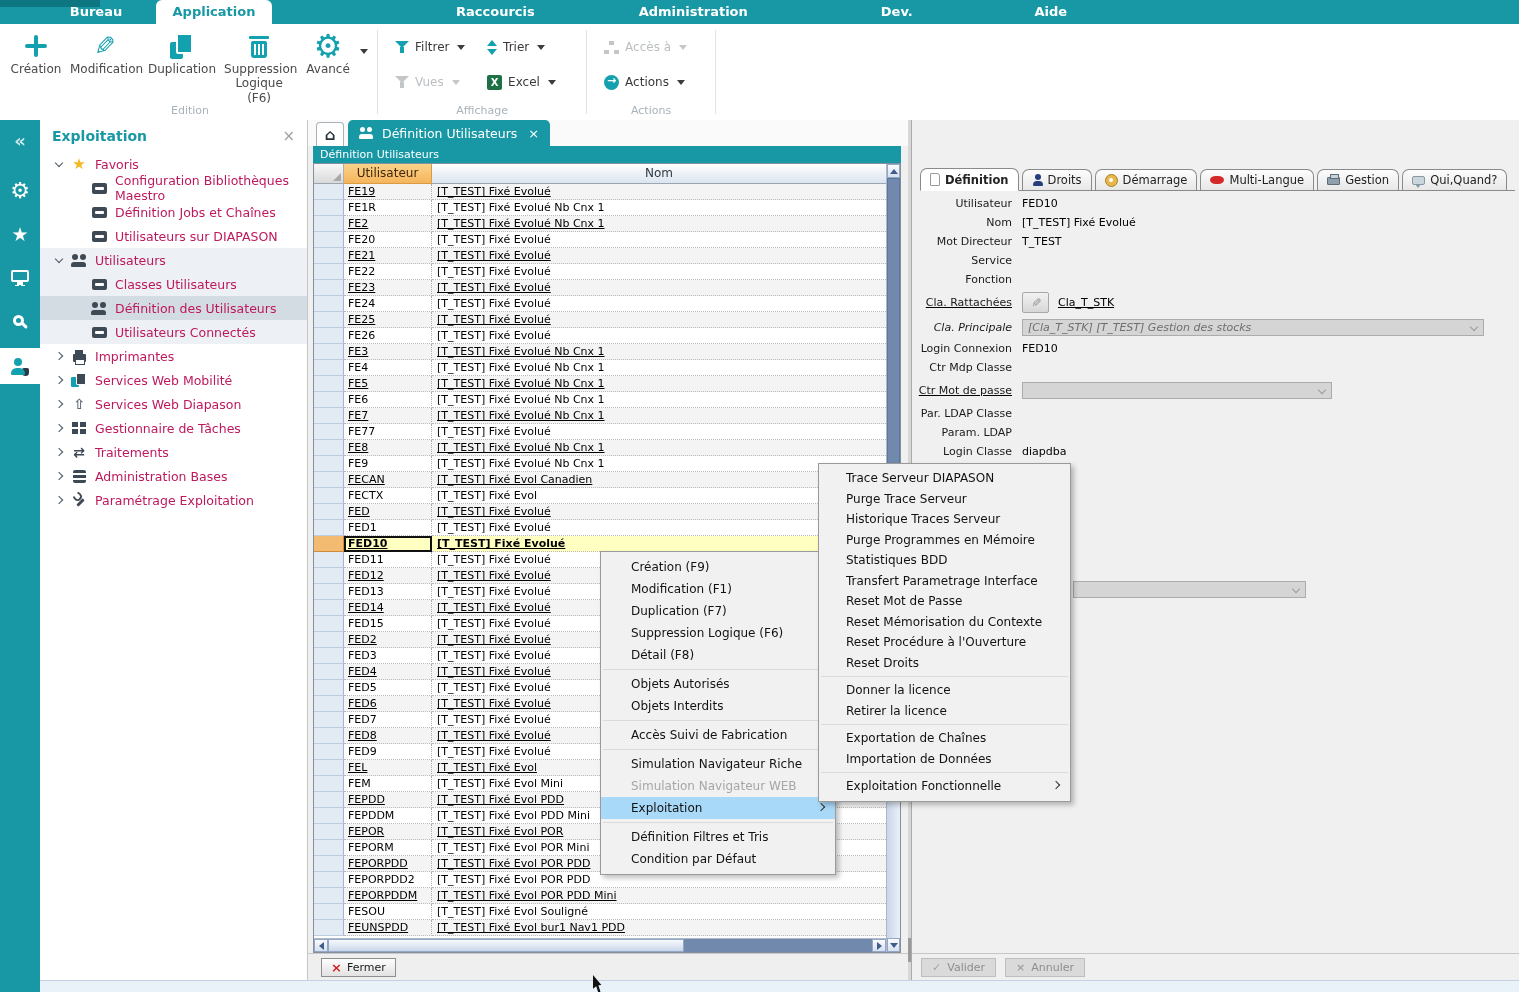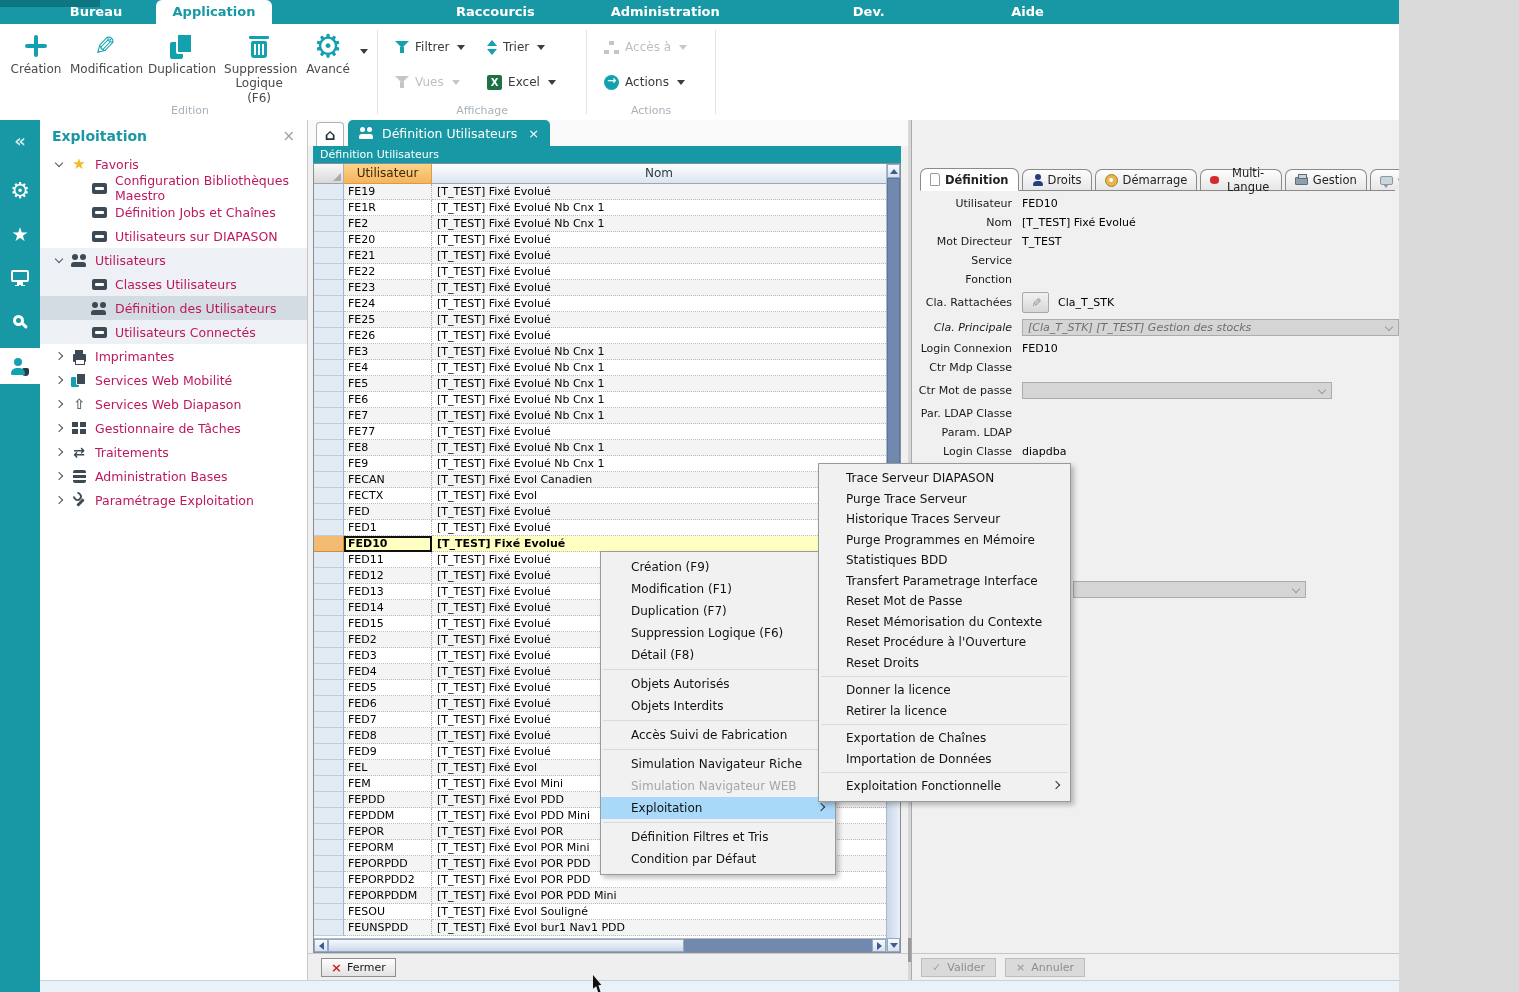--- a/index.html
+++ b/index.html
@@ -1,31 +1,31 @@
 <!DOCTYPE html>
 <html><head>
 <meta charset="utf-8">
 <style>
   html,body{margin:0;padding:0;background:#DADADA;}
   *{box-sizing:border-box;}
-  .screen{position:relative;width:1399px;height:992px;overflow:hidden;background:#F0F0F0;
+  .screen{position:relative;width:1519px;height:992px;overflow:hidden;background:#F0F0F0;
     font-family:"DejaVu Sans",sans-serif;-webkit-font-smoothing:none;}
   .icon{display:inline-block;}
 
   
   .menubar{position:absolute;top:0;left:0;right:0;height:24px;background:#1898A4;display:flex;}
   .mb-logo{position:absolute;top:0;left:0;width:100px;height:7px;background:#0E7680;}
   .mtab{height:24px;line-height:24px;color:#fff;font-size:13px;font-weight:bold;text-align:center;padding:0 8px;}
   .mtab.active{background:#fff;color:#1898A4;border-radius:6px 6px 0 0;min-width:116px;}
   .mtab:nth-child(1){margin-left:58px;min-width:76px;}
   .mtab:nth-child(2){margin-left:22px;}
   .mtab:nth-child(3){margin-left:176px;min-width:90px;}
-  .mtab:nth-child(4){margin-left:60px;min-width:112px;}
+  .mtab:nth-child(4){margin-left:88px;min-width:112px;}
   .mtab:nth-child(5){margin-left:112px;min-width:58px;}
-  .mtab:nth-child(6){margin-left:96px;min-width:58px;text-align:right;}
+  .mtab:nth-child(6){margin-left:96px;min-width:58px;}
 
   
   .ribbon{position:absolute;top:24px;left:0;right:0;height:96px;background:#fff;display:flex;padding-left:6px;}
   .rgroup{position:relative;display:flex;flex-direction:column;padding-bottom:16px;}
   .rgroup-body{flex:1;display:flex;align-items:flex-start;}
   .rgroup-label{position:absolute;bottom:3px;left:0;right:0;text-align:center;color:#A9B2BA;font-size:11px;}
   .vsep{width:1px;background:#E3E3E3;margin:6px 3px 6px 3px;}
   .rbig{min-width:60px;max-width:78px;text-align:center;padding:6px 4px 0;background:none;border:none;
         font-family:inherit;font-size:12px;color:#4A4A4A;line-height:1.2;}
   .rbig .ric{height:32px;display:flex;align-items:center;justify-content:center;}
@@ -138,21 +138,21 @@
   .ghead{display:flex;height:20px;flex:none;}
   .gh-corner{width:30px;flex:none;background:linear-gradient(#F8F8F8,#D9D9D9);border-right:1px solid #B0B0B0;border-bottom:1px solid #9AA6B2;position:relative;}
   .gh-corner::after{content:"";position:absolute;right:2px;bottom:2px;border-left:8px solid transparent;border-bottom:8px solid #A9A9A9;}
   .gh-user{width:88px;flex:none;background:linear-gradient(#FBD38A,#F5B45C);border-right:1px solid #D99C42;border-bottom:1px solid #D99C42;text-align:center;font-size:12px;color:#40280A;line-height:19px;}
   .gh-nom{flex:1;background:linear-gradient(#FEFEFE,#DBE4F0);border-bottom:1px solid #9AA6B2;text-align:center;font-size:12px;color:#2E3944;line-height:19px;}
   .grows{flex:1;overflow:hidden;}
   .grow{height:16px;display:flex;font-size:11px;color:#000;}
   .c-rowhead{width:30px;flex:none;background:#E2EAF4;border-right:1px solid #9FB6D6;border-bottom:1px solid #BCCDE3;}
   .c-user{width:88px;flex:none;padding-left:4px;border-right:1px dotted #ABABAB;border-bottom:1px dotted #BABABA;line-height:15px;white-space:nowrap;overflow:hidden;}
   .c-nom{flex:1;padding-left:5px;border-bottom:1px dotted #BABABA;line-height:15px;white-space:nowrap;overflow:hidden;}
-  .grow.alt .c-user,.grow.alt .c-nom{background:#F4F4F4;}
+  .grow.alt .c-user,.grow.alt .c-nom{background:#F4F4F4;text-decoration:underline;}
   .grow.selected .c-rowhead{background:#F3BA72;border-color:#D08C3C;}
   .grow.selected .c-user{background:#FFFFC2;outline:2px solid #101010;outline-offset:-2px;font-weight:bold;}
   .grow.selected .c-nom{background:#FFFFC2;font-weight:bold;}
   .hscroll{height:14px;flex:none;display:flex;background:#7089AD;border-top:1px solid #AEB8C6;}
   .hs-btn{width:14px;flex:none;background:linear-gradient(#FAFBFD,#D6E0EF);border:1px solid #93A8C6;display:flex;align-items:center;justify-content:center;}
   .hs-thumb{width:356px;flex:none;background:linear-gradient(#F7FAFC,#CAD7EA);border:1px solid #93A8C6;}
   .hs-track{flex:1;}
   .arr-l{width:0;height:0;border-top:4px solid transparent;border-bottom:4px solid transparent;border-right:5px solid #3E5C8C;}
   .arr-r{width:0;height:0;border-top:4px solid transparent;border-bottom:4px solid transparent;border-left:5px solid #3E5C8C;}
   .arr-u{width:0;height:0;border-left:4px solid transparent;border-right:4px solid transparent;border-bottom:5px solid #3E5C8C;}
@@ -180,21 +180,21 @@
   .rt-person::after{content:"";position:absolute;left:1px;bottom:0;width:10px;height:5px;border-radius:4px 4px 1px 1px;background:#263E7E;}
   .rt-wheel{width:13px;height:13px;border-radius:50%;background:#E8B64C;border:1px solid #A8821E;position:relative;}
   .rt-wheel::after{content:"";position:absolute;left:3.5px;top:3.5px;width:4px;height:4px;border-radius:50%;background:#fff;}
   .rt-lips{width:14px;height:8px;background:#D42A2A;border-radius:7px/5px;}
   .rt-printer{width:13px;height:8px;background:#8FA0AC;border:1px solid #5C6E7A;border-radius:1px;margin-top:2px;position:relative;}
   .rt-printer::before{content:"";position:absolute;top:-4px;left:2px;width:7px;height:3px;background:#C8D2D8;border:1px solid #5C6E7A;}
   .rt-bubble{width:13px;height:9px;background:#CBD5DC;border:1px solid #8898A4;border-radius:2px;position:relative;}
   .rt-bubble::after{content:"";position:absolute;left:2px;bottom:-4px;border-left:3px solid transparent;border-right:3px solid transparent;border-top:4px solid #8898A4;}
   .fields{position:absolute;top:74px;left:0;right:0;}
   .frow{display:flex;align-items:center;min-height:19px;}
-  .frow.h27{min-height:27px;}
+  .frow.h27{min-height:27px;text-decoration:underline;}
   .frow.h23{min-height:23px;font-style:italic;}
   .flabel{width:110px;flex:none;text-align:right;font-size:11px;color:#1A1A1A;padding-right:10px;}
   .fvalue{font-size:11px;color:#000;}
   .combo{height:17px;background:#D5D5D5;border:1px solid #ACACAC;display:flex;align-items:center;position:relative;color:#6E6E6E;font-size:11px;padding-left:5px;}
   .combo .cchev{position:absolute;right:6px;top:5px;width:6px;height:6px;border-right:1.6px solid #9A9A9A;border-bottom:1.6px solid #9A9A9A;transform:rotate(45deg);margin-top:-1px;}
   .combo.w1{width:462px;}
   .combo.w2{width:310px;}
   .combo.stray{position:absolute;left:161px;top:461px;width:233px;}
   .classbtn{width:27px;height:21px;background:linear-gradient(#F2F2F2,#D7D7D7);border:1px solid #A8A8A8;border-radius:2px;margin-right:9px;font-size:12px;color:#8E8E8E;font-family:inherit;line-height:17px;}
   .classbtn::before{content:"✎";display:inline-block;transform:rotate(90deg);}

